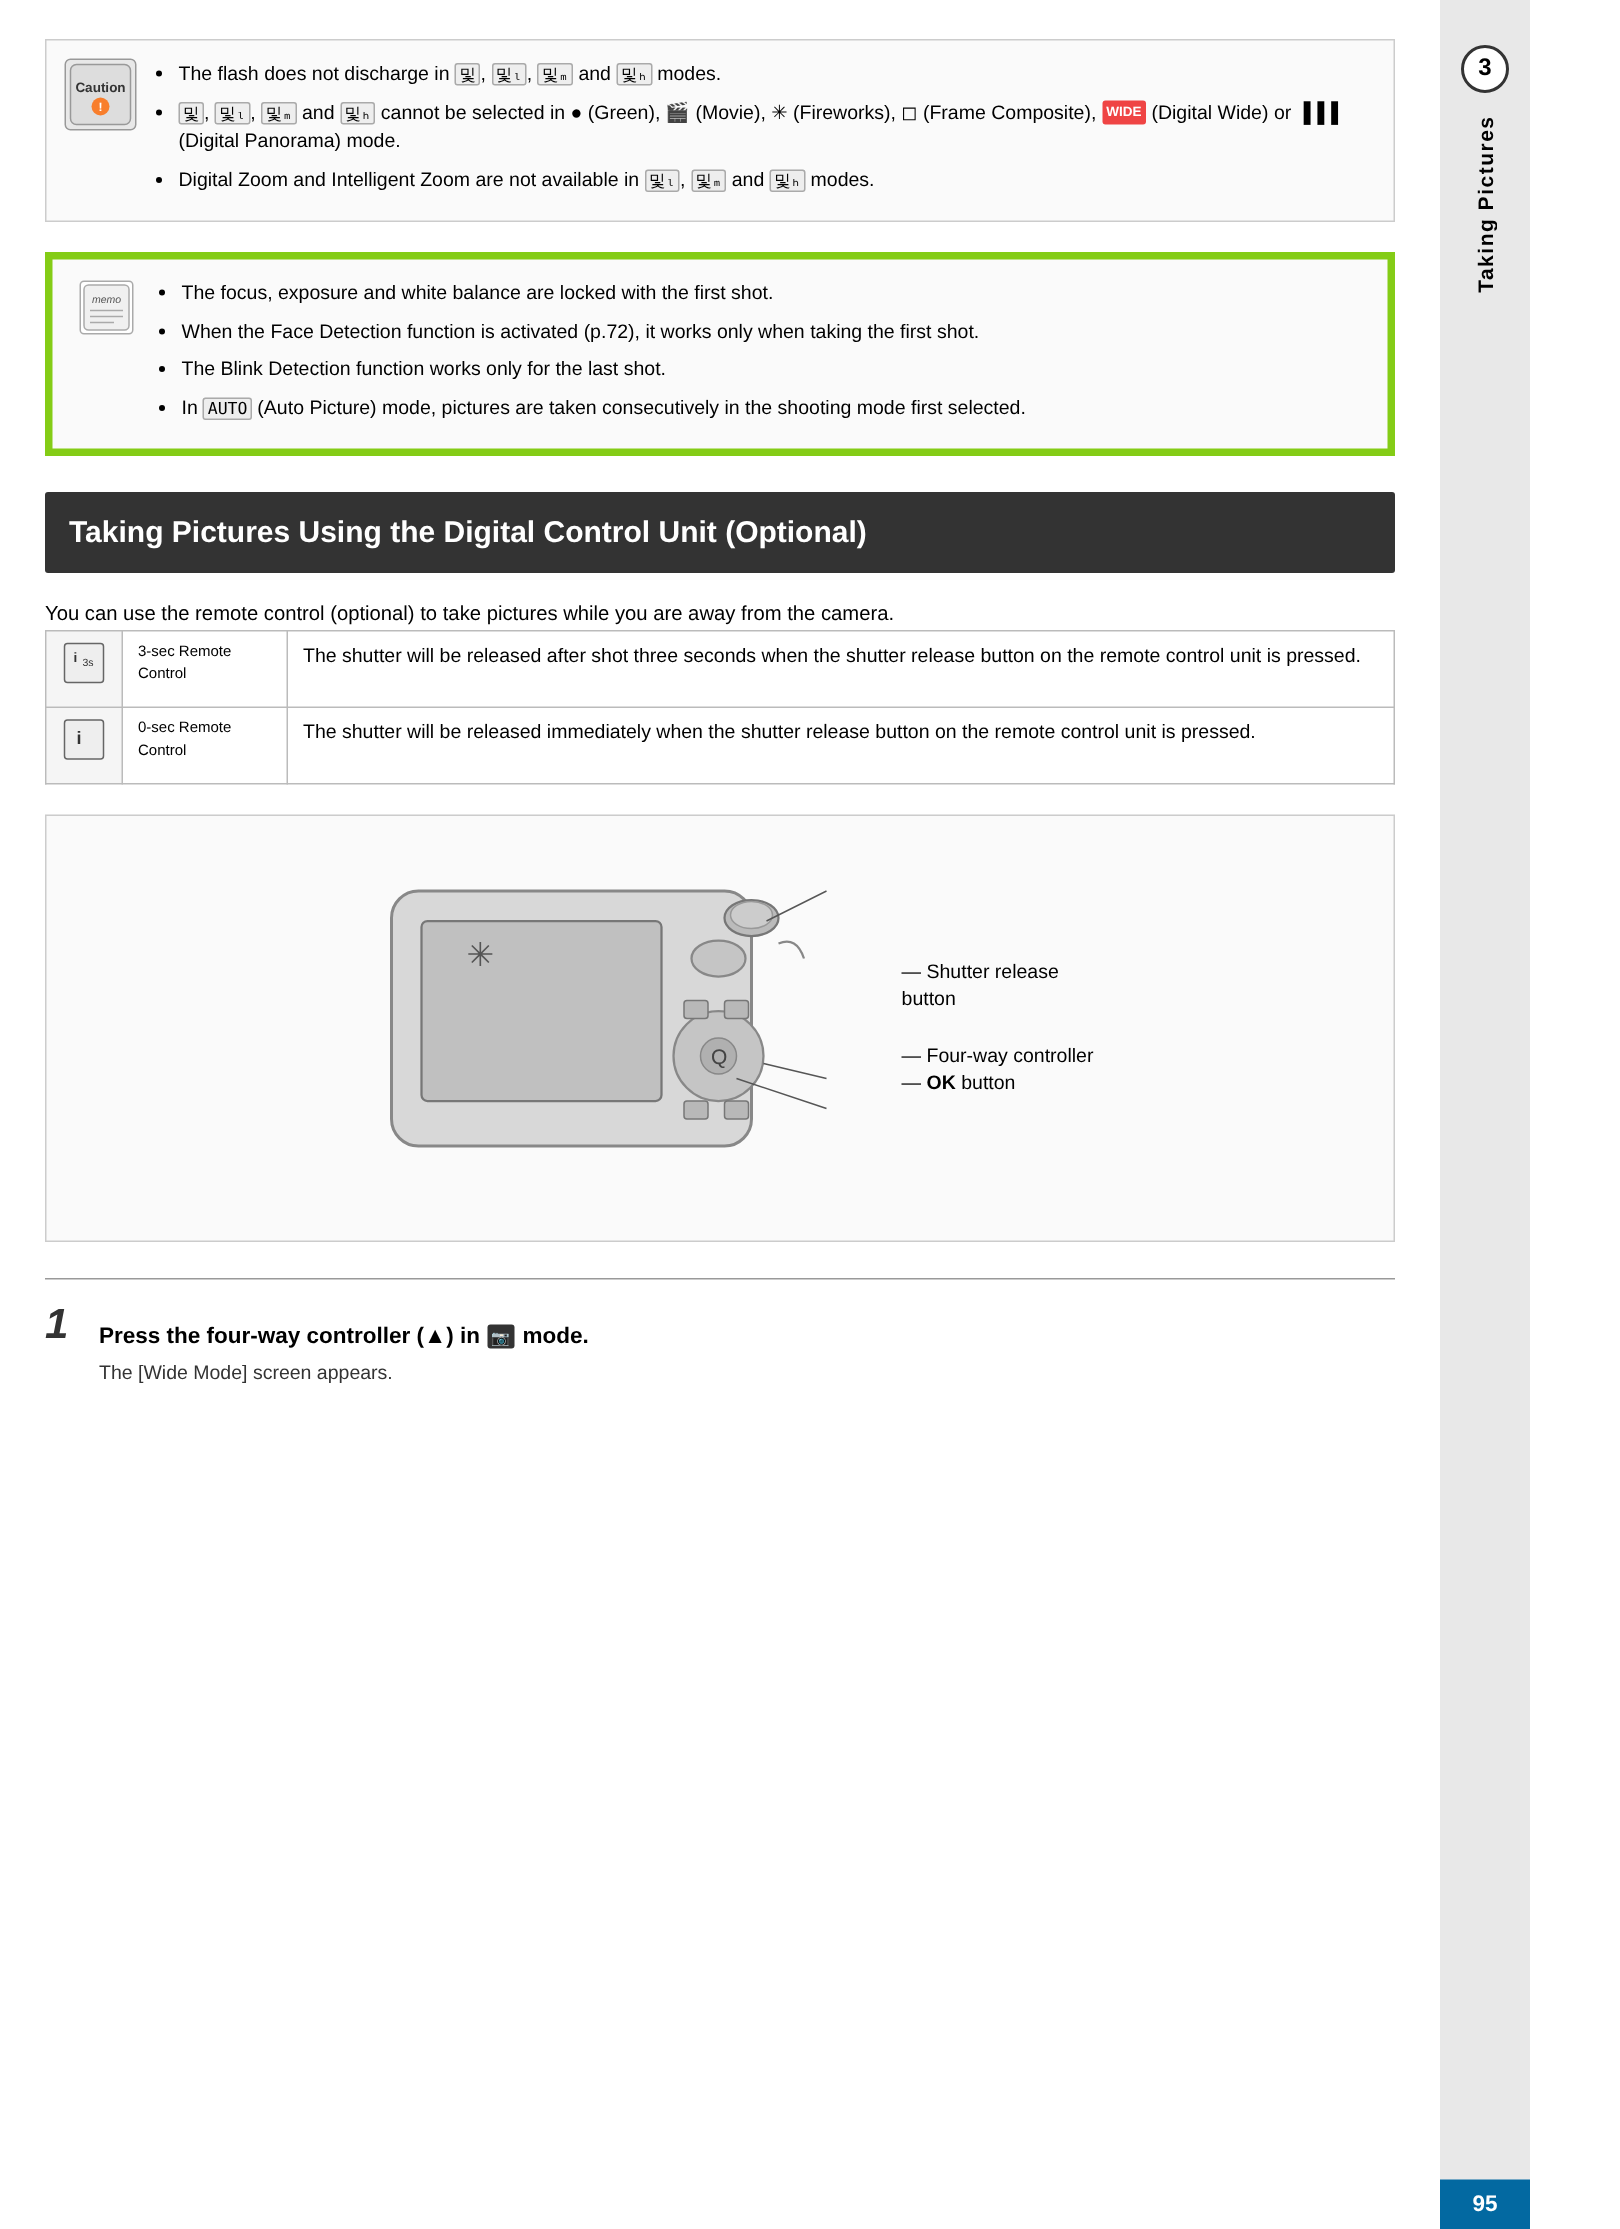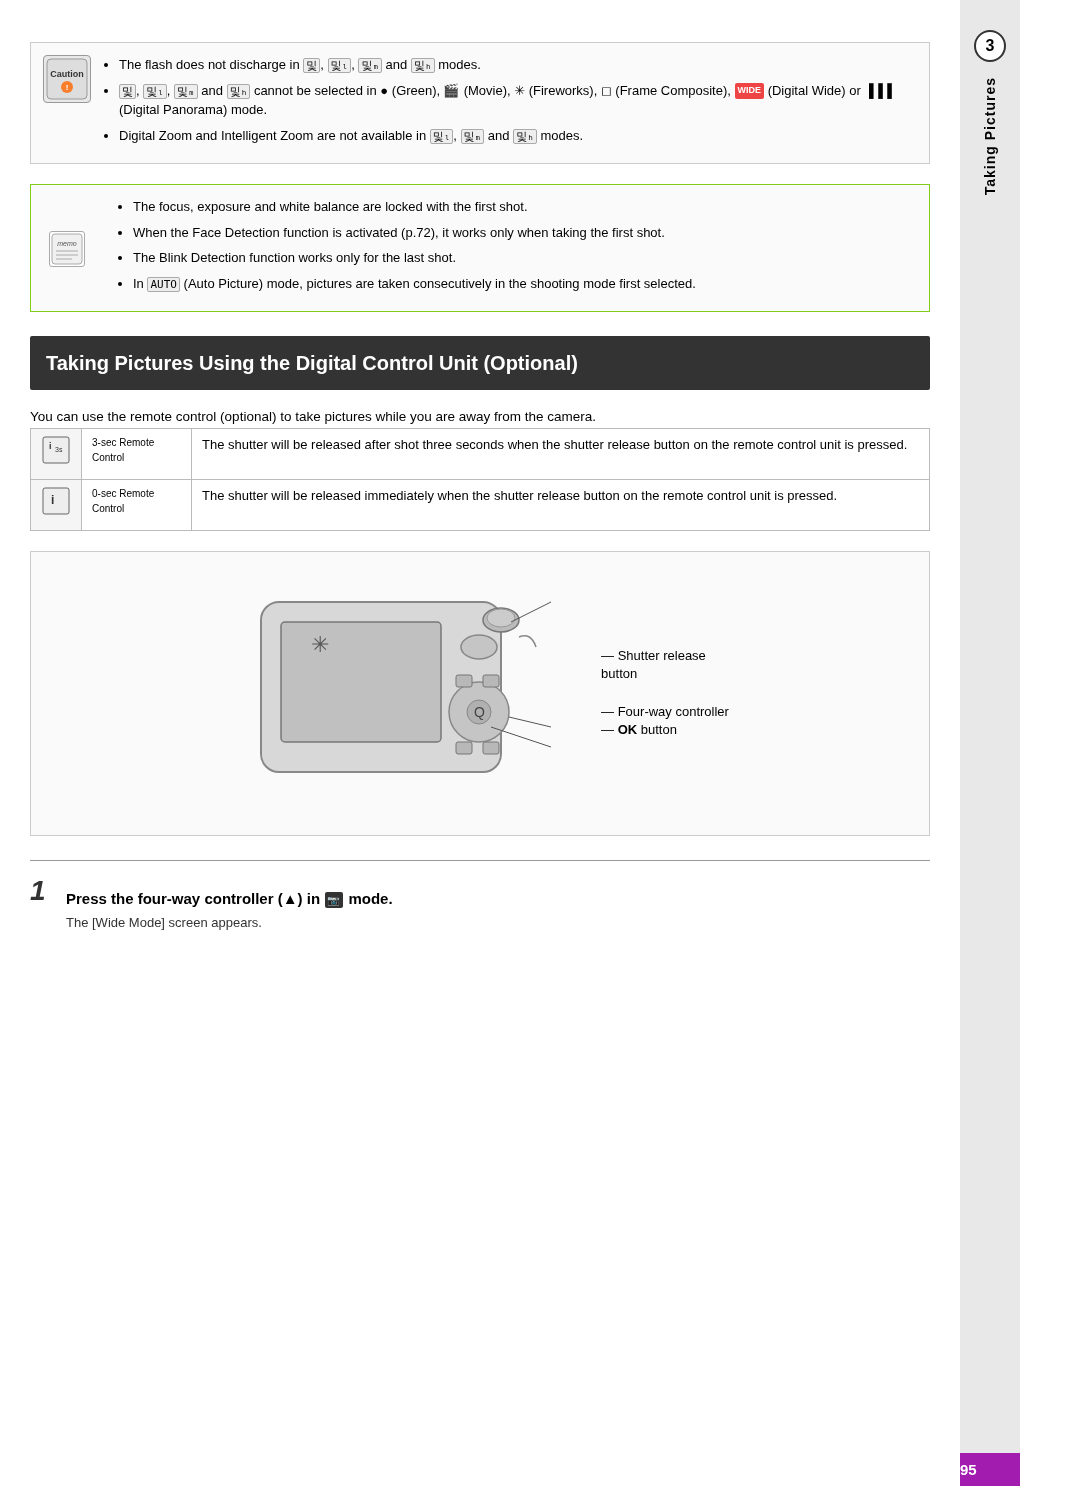--- a/index.html
+++ b/index.html
@@ -13,21 +13,21 @@
     }
     .page-container {
       width: 1080px;
       min-height: 1486px;
       background: #fff;
       display: flex;
       position: relative;
     }
     .main-content {
       flex: 1;
-      padding: 42px 30px 30px 30px;
+      padding: 26px 30px 30px 30px;
       max-width: 960px;
     }
     .right-sidebar {
       width: 60px;
       background: #e8e8e8;
       display: flex;
       flex-direction: column;
       align-items: center;
       justify-content: flex-start;
       padding-top: 10px;
@@ -53,22 +53,23 @@
       font-size: 14px;
       font-weight: bold;
       margin-top: 15px;
       letter-spacing: 1px;
     }
     .page-number-box {
       position: absolute;
       bottom: 0;
       right: 0;
       width: 60px;
-      background: #a21caf;
+      background: #0369a1;
       color: #fff;
+      text-align: center;
       padding: 8px 0;
       font-size: 15px;
       font-weight: bold;
     }
 
     
     .caution-section {
       display: flex;
       gap: 12px;
       margin-bottom: 20px;
@@ -97,26 +98,25 @@
     }
     .caution-content ul li {
       margin-bottom: 6px;
       line-height: 1.5;
       font-size: 13px;
     }
 
     
     .memo-section {
       display: flex;
-      gap: 26px;
+      gap: 10px;
       margin-bottom: 24px;
       padding: 12px;
-      border: 1px solid #84cc16;
+      border: 5px solid #84cc16;
       background: #fafafa;
-      align-items: center;
     }
     .memo-icon {
       flex-shrink: 0;
       width: 48px;
       display: flex;
       align-items: flex-start;
       justify-content: center;
       padding-top: 2px;
     }
     .memo-icon-img {

